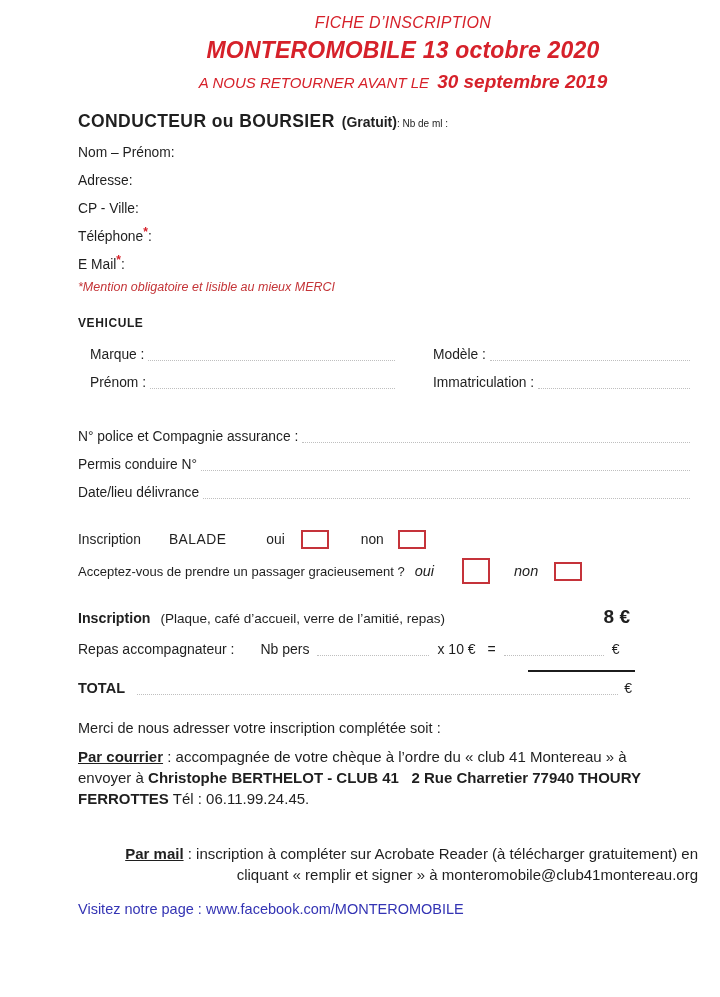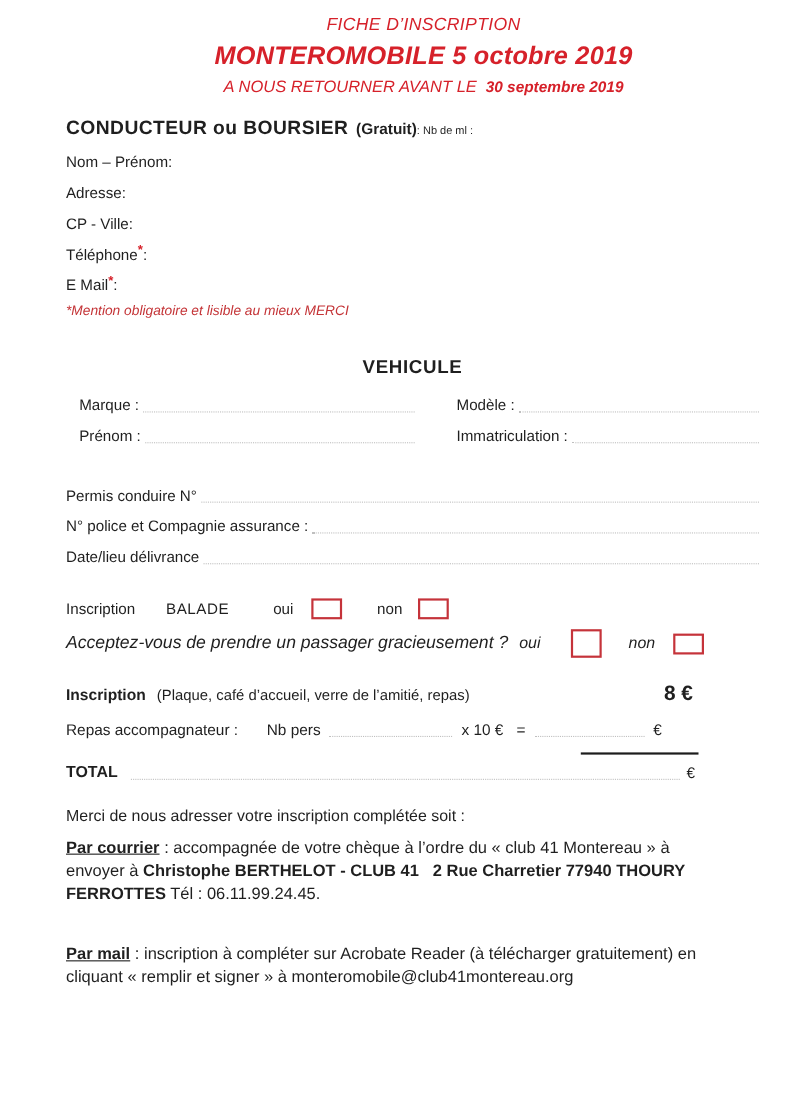--- a/index.html
+++ b/index.html
@@ -10,35 +10,35 @@
     --text-color:#1f1f1f;
     --dot-gray:#bfbfbf;
   }
   html,body{margin:0;padding:0;background:#fff;}
   body{
     width:720px;height:997px;
     font-family:"Liberation Sans", sans-serif;
     color:var(--text-color);
     overflow:hidden;
   }
-  .page{box-sizing:border-box;width:720px;padding:14px 30px 0 60px;}
+  .page{box-sizing:border-box;width:720px;padding:14px 30px 0 78px;}
 
   
   .hdr{width:570px;margin-left:40px;text-align:center;color:var(--accent-red);}
   .hdr .t1{font-style:italic;font-size:16px;letter-spacing:.3px;}
   .hdr .t2{font-style:italic;font-weight:bold;font-size:23px;margin-top:5px;letter-spacing:.2px;}
   .hdr .t3{font-style:italic;font-size:15px;margin-top:7px;}
-  .hdr .t3 .date{font-weight:bold;font-size:14px;margin-left:8px;}
+  .hdr .t3 .date{font-weight:bold;font-size:19px;margin-left:8px;}
 
   
   .sec-head{margin-top:18px;display:flex;align-items:baseline;}
   .h-big{font-weight:bold;font-size:17.5px;letter-spacing:.4px;}
   .h-small-bold{font-weight:bold;font-size:14px;margin-left:7px;}
   .h-normal{font-size:10px;}
-  .veh-head{margin-top:35px;font-weight:bold;font-size:17px;letter-spacing:.6px;text-align:center;}
+  .veh-head{margin-top:22px;font-weight:bold;font-size:12px;letter-spacing:.6px;}
 
   
   .fields{margin-top:6px;}
   .field-row{height:28px;display:flex;align-items:center;font-size:13.8px;}
   .star{color:var(--accent-red);font-weight:bold;position:relative;top:-4px;font-size:12px;}
   .note{margin-top:2px;font-size:12.5px;font-style:italic;color:var(--note-red);}
 
   
   .dotline{border-bottom:1.5px dotted var(--dot-gray);height:13px;flex:1;}
   .dotline.fixed{flex:none;}
@@ -56,21 +56,21 @@
 
   
   .balade-row{margin-top:20px;display:flex;align-items:center;font-size:13.8px;height:26px;}
   .balade-row .w2{margin-left:28px;letter-spacing:.5px;}
   .balade-row .yn{margin-left:40px;}
   .balade-row .yn2{margin-left:32px;}
   .cbox{display:inline-block;border:2px solid var(--checkbox-red);background:#fff;}
   .cb1{width:24px;height:15px;margin-left:16px;}
   .cb2{width:24px;height:15px;margin-left:14px;}
   .pass-row{margin-top:6px;display:flex;align-items:center;height:26px;}
-  .pass-row .q{font-style:italic;font-size:16px;}
+  .pass-row .q{font-size:13px;}
   .pass-row .yn{font-style:italic;font-size:14.5px;margin-left:10px;}
   .pass-row .nn{font-style:italic;font-size:14.5px;margin-left:24px;}
   .cb3{width:24px;height:22px;margin-left:28px;}
   .cb4{width:24px;height:15px;margin-left:16px;}
 
   
   .price-row{margin-top:22px;display:flex;align-items:baseline;}
   .price-row .ins{font-weight:bold;font-size:14.2px;}
   .price-row .det{font-size:13.5px;margin-left:10px;}
   .price-row .price{margin-left:auto;margin-right:60px;font-weight:bold;font-size:19px;}
@@ -83,34 +83,34 @@
   .repas-row .eur{margin-left:8px;}
   .sum-line{margin-top:8px;margin-left:auto;margin-right:55px;width:107px;border-top:2.5px solid #1c1c1c;}
   .total-row{margin-top:4px;display:flex;align-items:center;justify-content:flex-end;margin-right:58px;height:24px;}
   .total-row .lbl{font-weight:bold;font-size:14.5px;margin-right:12px;}
   .total-row .dotline{width:125px;}
   .total-row .eur{margin-left:6px;font-size:14px;}
 
   
   .intro{margin-top:20px;font-size:14.5px;}
   .para{margin-top:10px;font-size:15px;line-height:21px;white-space:pre-wrap;width:585px;}
-  .para.mail{margin-top:34px;width:620px;}
+  .para.mail{margin-top:34px;width:620px;text-align:right;}
   .lead{font-weight:bold;text-decoration:underline;}
   .b{font-weight:bold;}
   .fb{margin-top:16px;font-size:14.5px;color:var(--link-blue);}
   .fb a{color:var(--link-blue);text-decoration:none;cursor:pointer;}
 </style>
 </head>
 <body>
 
 <div class="page">
 
   <div class="hdr">
     <div class="t1">FICHE D’INSCRIPTION</div>
-    <div class="t2">MONTEROMOBILE 5 octobre 2019</div>
+    <div class="t2">MONTEROMOBILE 13 octobre 2020</div>
     <div class="t3">
       <span>A NOUS RETOURNER AVANT LE</span><span class="date">30 septembre 2019</span>
     </div>
   </div>
 
   <div class="sec-head">
     <span class="h-big">CONDUCTEUR ou BOURSIER</span>
     <span class="h-small-bold">(Gratuit)</span>
       <span class="h-normal">: Nb de ml :</span>
   </div>
@@ -161,25 +161,25 @@
       </div>
       <div class="veh-cell-r">
         <span class="lbl">Immatriculation :</span>
         <span class="dotline"></span>
       </div>
     </div>
   </div>
 
   <div class="full-rows">
     <div class="full-row">
+      <span class="lbl">N° police et Compagnie assurance :</span>
+      <span class="dotline"></span>
+    </div>
+    <div class="full-row">
       <span class="lbl">Permis conduire N°</span>
-      <span class="dotline"></span>
-    </div>
-    <div class="full-row">
-      <span class="lbl">N° police et Compagnie assurance :</span>
       <span class="dotline"></span>
     </div>
     <div class="full-row">
       <span class="lbl">Date/lieu délivrance</span>
       <span class="dotline"></span>
     </div>
   </div>
 
   <div class="balade-row">
     <span>Inscription</span>
@@ -221,14 +221,17 @@
     <span class="dotline"></span>
     <span class="eur">€</span>
   </div>
 
   <div class="intro">Merci de nous adresser votre inscription complétée soit :</div>
 
   <p class="para"><span class="lead">Par courrier</span><span> : accompagnée de votre chèque à l’ordre du « club 41 Montereau » à envoyer à </span><span class="b">Christophe BERTHELOT - CLUB 41   2 Rue Charretier 77940 THOURY FERROTTES</span><span> Tél : 06.11.99.24.45.</span></p>
 
   <p class="para mail"><span class="lead">Par mail</span><span> : inscription à compléter sur Acrobate Reader (à télécharger gratuitement) en cliquant « remplir et signer » à monteromobile@club41montereau.org</span></p>
 
+  <div class="fb">
+    <span>Visitez notre page : </span><a>www.facebook.com/MONTEROMOBILE</a>
+  </div>
 
 </div>
 
 </body></html>

